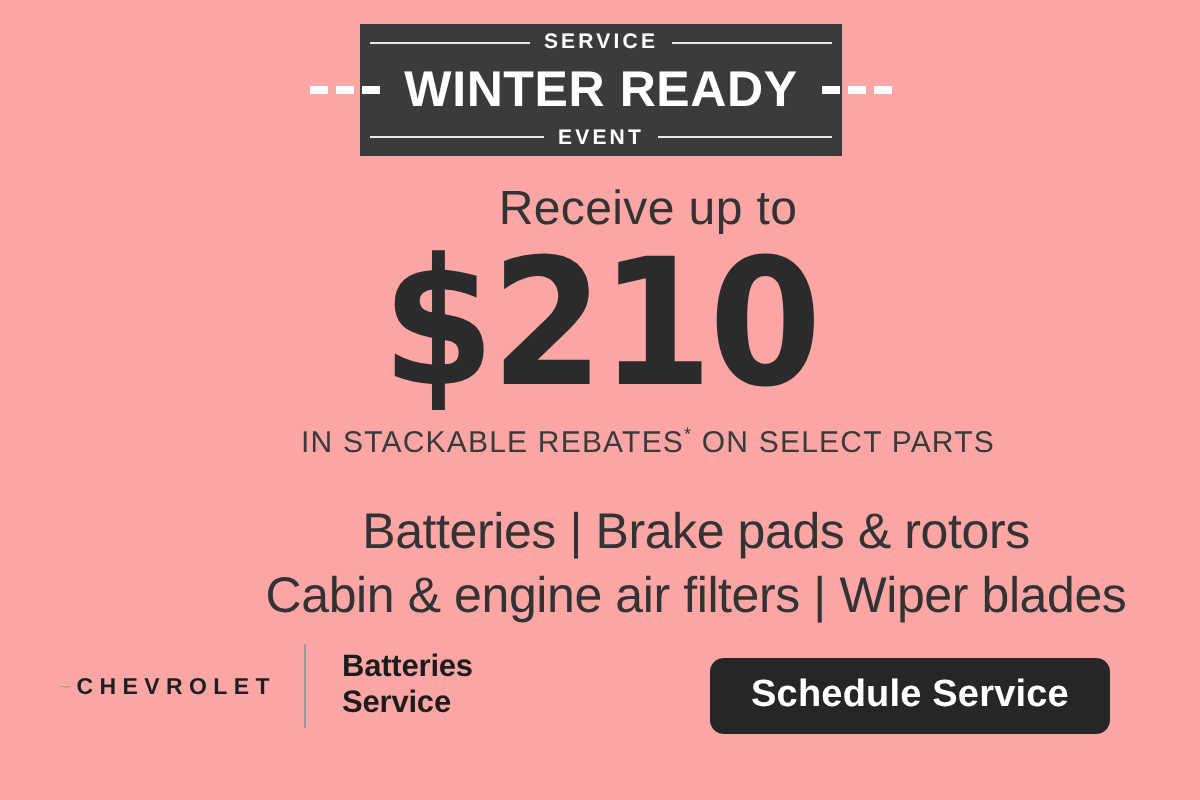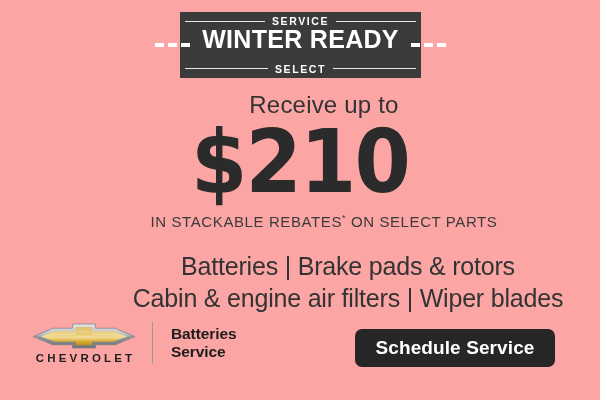--- a/index.html
+++ b/index.html
@@ -53,20 +53,21 @@
     font-size: 10.5px;
     font-weight: 700;
     letter-spacing: 1.6px;
     color: #ffffff;
     white-space: nowrap;
     line-height: 1;
     font-family: "Liberation Sans", sans-serif;
   }
   .badge-mid {
     display: flex;
+    align-items: center;
     justify-content: center;
     gap: 12px;
     flex: 1 1 auto;
   }
   .dashes {
     display: flex;
     align-items: center;
     gap: 4px;
   }
   .dash {
@@ -162,21 +163,21 @@
     position: absolute;
     left: 30px;
     top: 4px;
     display: flex;
     align-items: center;
   }
 
   .bowtie-wrap {
     width: 108px;
     display: flex;
-    flex-direction: column;
+    flex-direction: row;
     align-items: center;
   }
   .bowtie {
     display: block;
     width: 104px;
     height: 28px;
   }
   .chev-word {
     margin-top: 3px;
     font-size: 11.5px;
@@ -247,21 +248,21 @@
       <span class="badge-title">WINTER READY</span>
       <span class="dashes">
         <i class="dash"></i>
         <i class="dash"></i>
         <i class="dash"></i>
       </span>
     </div>
 
     <div class="badge-row">
       <span class="badge-rule"></span>
-      <span class="badge-sub">SELECT</span>
+      <span class="badge-sub">EVENT</span>
       <span class="badge-rule"></span>
     </div>
 
   </div>
 
   <div class="receive">Receive up to</div>
 
   <div class="price">$210</div>
 
   <div class="rebates"><span>IN STACKABLE REBATES</span><sup>*</sup><span> ON SELECT PARTS</span></div>

